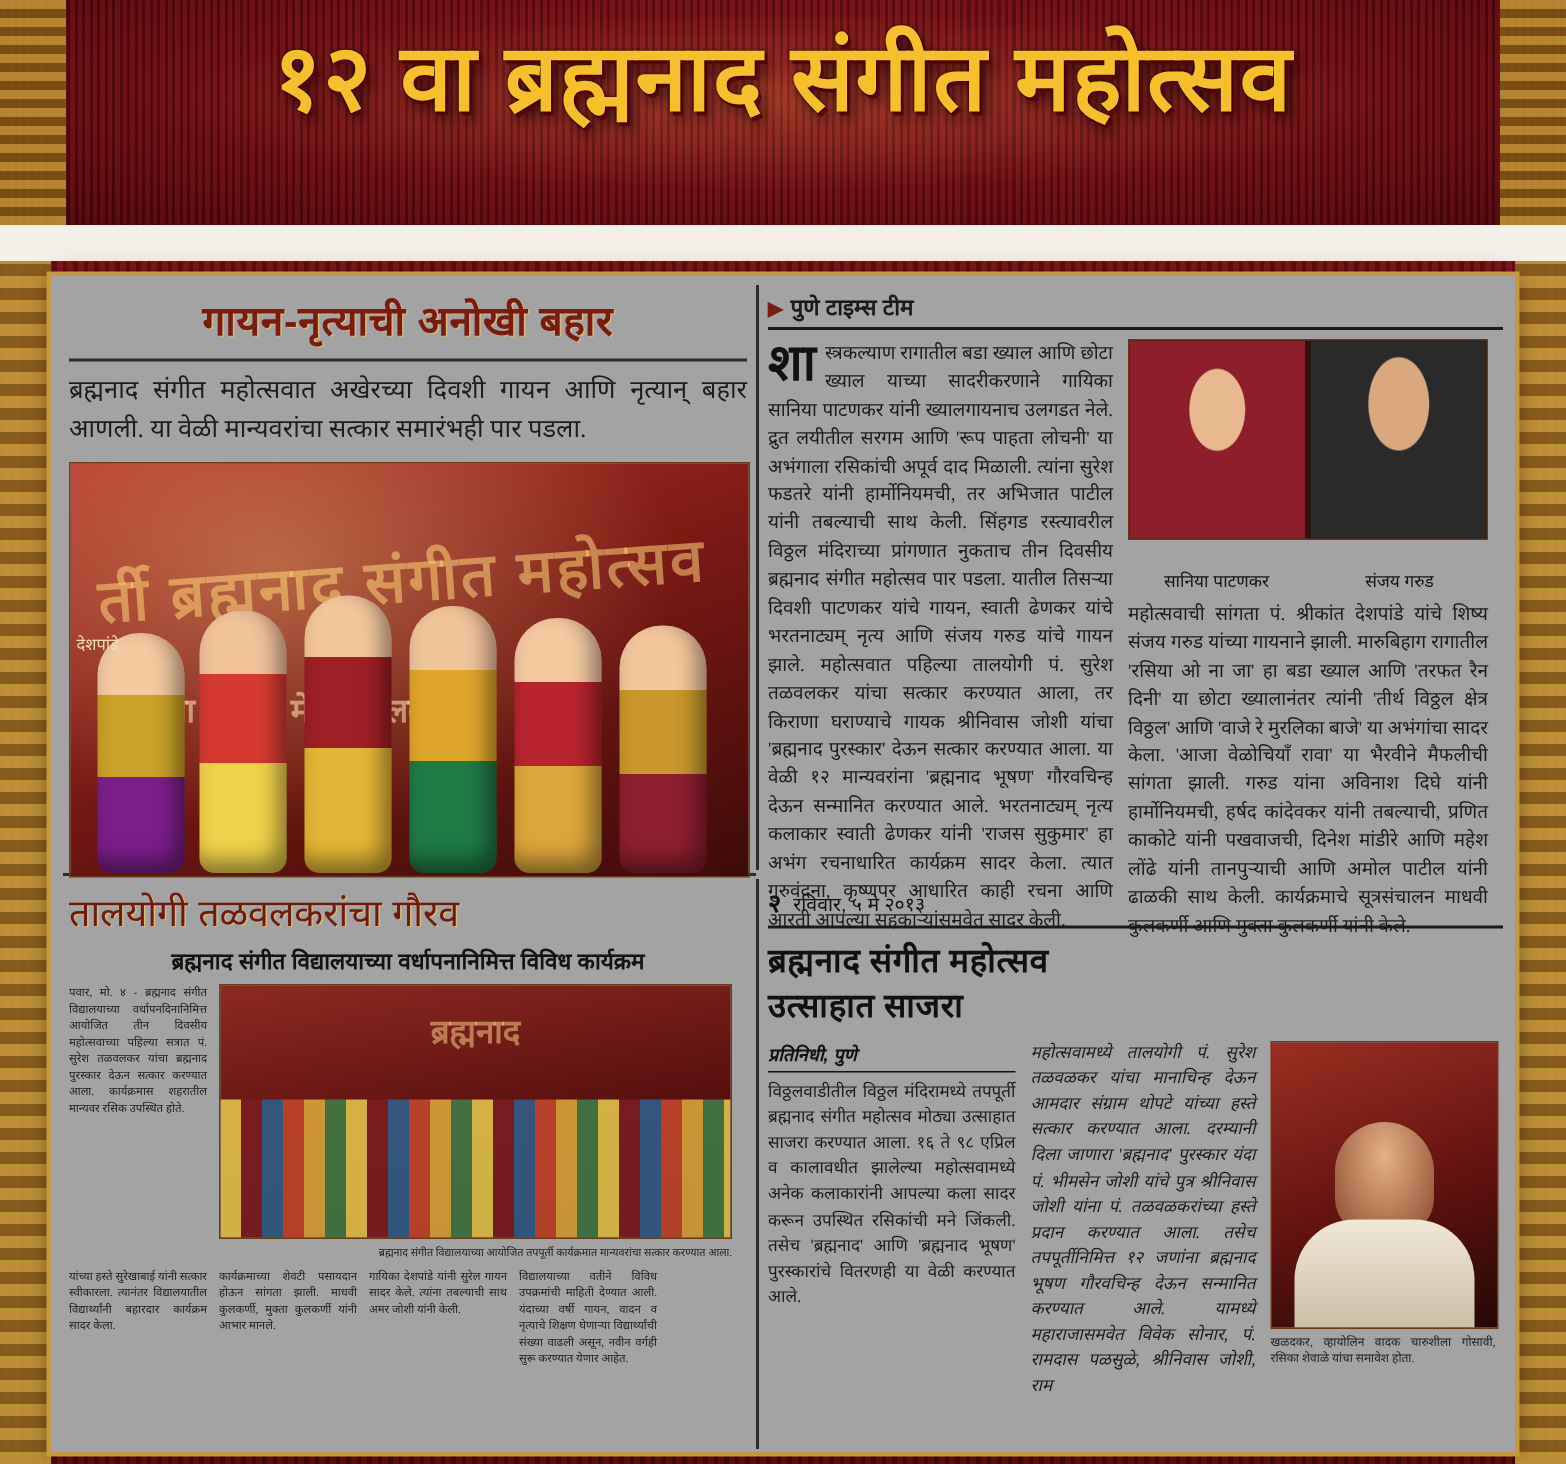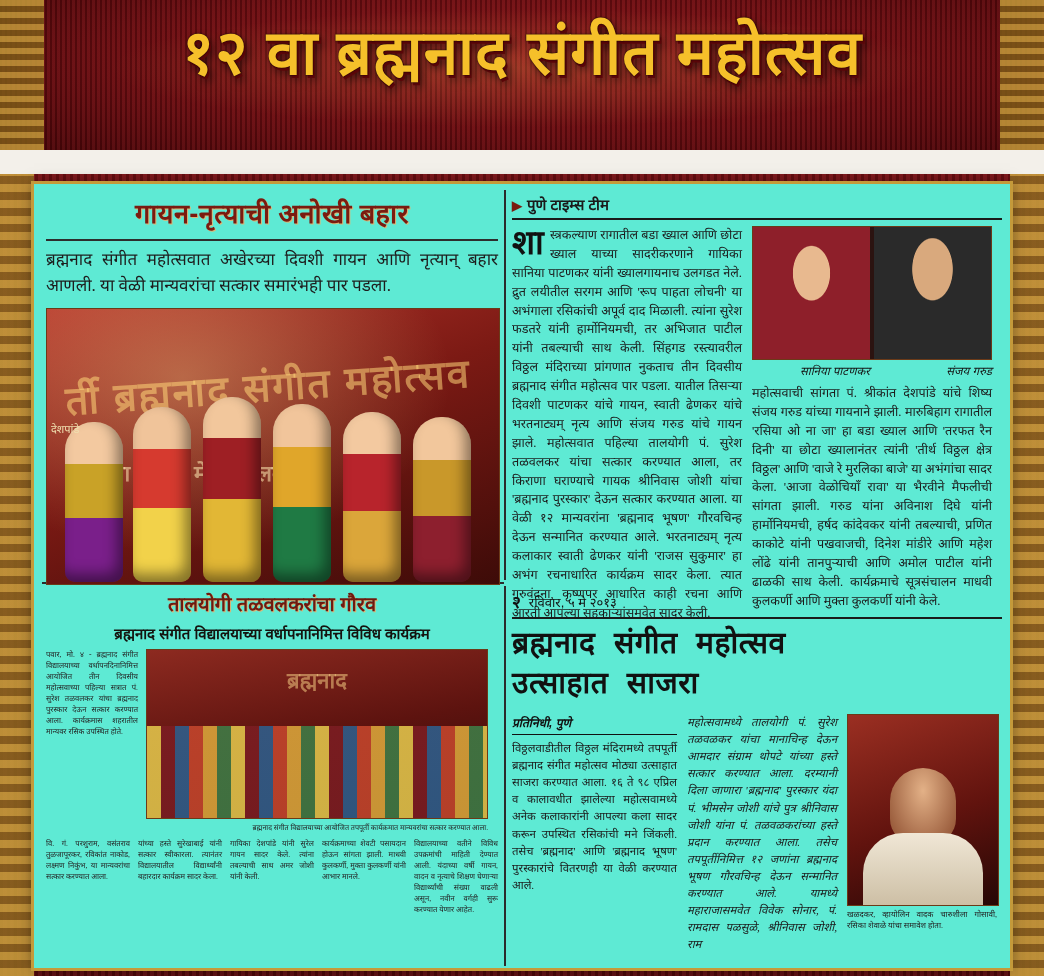--- a/index.html
+++ b/index.html
@@ -70,21 +70,21 @@
   .side-orn{
     position:absolute;top:0;bottom:0;width:34px;
     background:
       repeating-linear-gradient(0deg, #c79c3c 0 8px, #8a6420 8px 16px);
     opacity:.9;
   }
   .side-orn.l{left:0;}
   .side-orn.r{right:0;}
 
   
-  .news{position:absolute;inset:0;background:#5eead4;}
+  .news{position:absolute;inset:0;background:#a3a3a3;}
 
   
   .a1{position:absolute;left:12px;top:10px;width:452px;}
   .head1{
     font-family:"Liberation Sans", sans-serif;
     font-weight:bold;font-size:27px;color:#7a1b10;
     text-align:center;letter-spacing:.5px;
     text-shadow:1px 1px 0 #d8b97a;
     padding-bottom:4px;
   }
@@ -129,31 +129,31 @@
     float:left;font-family:"Liberation Sans",sans-serif;font-weight:bold;
     font-size:34px;line-height:28px;margin:2px 6px 0 0;color:#111;
   }
   .portraits{width:240px;}
   .pbox{
     height:132px;display:flex;gap:4px;
     background:#2b1310;border:1px solid #6b3a18;overflow:hidden;
   }
   .pcell{flex:1;position:relative;}
   .pcap{
-    display:flex;gap:4px;font-size:11.5px;text-align:right;color:#141414;
-    font-family:"Liberation Sans",sans-serif;padding-top:3px;font-style:italic;
+    display:flex;gap:4px;font-size:11.5px;text-align:center;color:#141414;
+    font-family:"Liberation Sans",sans-serif;padding-top:19px;
   }
   .pcap span{flex:1;}
   .a2text2{margin-top:6px;font-size:12.6px;line-height:1.5;color:#1b1b1b;text-align:justify;}
 
   
   .a3{position:absolute;left:12px;top:406px;width:452px;}
   .head3{
-    font-family:"Liberation Sans", sans-serif;font-weight:bold;font-size:20px;
-    color:#6f1a10;text-align:center;text-shadow:1px 1px 0 #d8b97a;
+    font-family:"Liberation Sans", sans-serif;font-weight:normal;font-size:25px;
+    color:#6f1a10;text-align:left;text-shadow:1px 1px 0 #d8b97a;
   }
   .sub3{
     font-family:"Liberation Sans", sans-serif;font-weight:bold;font-size:15px;
     color:#14140f;text-align:center;margin:6px 0 6px;
   }
   .a3row{display:flex;gap:8px;}
   .a3col{font-size:7.6px;line-height:1.45;color:#222;text-align:justify;width:92px;}
   .photo3{
     width:340px;height:168px;border:1px solid #6b3a18;position:relative;overflow:hidden;
     background:linear-gradient(170deg,#8d2a20,#5d130f 50%,#2b0806);
@@ -162,21 +162,21 @@
   .a3bottom{display:flex;gap:8px;margin-top:6px;}
 
   
   .a4{position:absolute;left:478px;top:406px;width:490px;}
   .datebar{
     display:flex;align-items:center;gap:8px;font-family:"Liberation Sans",sans-serif;
     font-size:13px;color:#111;border-bottom:2px solid #1a1a1a;padding-bottom:4px;
   }
   .datebar .num{font-size:17px;font-weight:bold;}
   .head4{
-    font-family:Liberation Mono, monospace;font-weight:bold;font-size:30px;
+    font-family:Liberation Serif, serif;font-weight:bold;font-size:22px;
     line-height:1.25;color:#111;margin-top:8px;letter-spacing:.5px;
   }
   .a4row{display:flex;gap:10px;margin-top:10px;}
   .a4left{width:165px;}
   .a4mid{width:150px;font-style:italic;}
   .a4right{width:150px;}
   .repline{
     font-family:"Liberation Sans",sans-serif;font-weight:bold;font-size:12px;
     color:#111;border-bottom:1.5px solid #111;padding-bottom:3px;margin-bottom:5px;font-style:italic;
   }
@@ -267,24 +267,23 @@
                 <div style="position:absolute;left:50%;top:14px;transform:translateX(-50%);font-family:'Liberation Sans',sans-serif;font-weight:bold;font-size:22px;color:rgba(255,220,140,.5);white-space:nowrap;">ब्रह्मनाद</div>
                 <div style="position:absolute;left:0;right:0;bottom:0;height:92px;background:
                   repeating-linear-gradient(90deg,
                    #e0c24a 0 14px,#7b1d22 14px 28px,#2f5d8a 28px 42px,#c2452c 42px 56px,#d8a33a 56px 70px,#3f7a45 70px 84px);
                   opacity:.9;"></div>
               </div>
               <div class="photo3cap">ब्रह्मनाद संगीत विद्यालयाच्या आयोजित तपपूर्ती कार्यक्रमात मान्यवरांचा सत्कार करण्यात आला.</div>
             </div>
           </div>
           <div class="a3bottom">
-            <div class="a3col">वि. गं. परशुराम, वसंतराव तुळजापूरकर, रविकांत नाकोड, लक्ष्मण निकुंभ, या मान्यवरांचा सत्कार करण्यात आला.</div>
             <div class="a3col">यांच्या हस्ते सुरेखाबाई यांनी सत्कार स्वीकारला. त्यानंतर विद्यालयातील विद्यार्थ्यांनी बहारदार कार्यक्रम सादर केला.</div>
+            <div class="a3col">कार्यक्रमाच्या शेवटी पसायदान होऊन सांगता झाली. माधवी कुलकर्णी, मुक्ता कुलकर्णी यांनी आभार मानले.</div>
             <div class="a3col">गायिका देशपांडे यांनी सुरेल गायन सादर केले. त्यांना तबल्याची साथ अमर जोशी यांनी केली.</div>
-            <div class="a3col">कार्यक्रमाच्या शेवटी पसायदान होऊन सांगता झाली. माधवी कुलकर्णी, मुक्ता कुलकर्णी यांनी आभार मानले.</div>
             <div class="a3col">विद्यालयाच्या वतीने विविध उपक्रमांची माहिती देण्यात आली. यंदाच्या वर्षी गायन, वादन व नृत्याचे शिक्षण घेणाऱ्या विद्यार्थ्यांची संख्या वाढली असून, नवीन वर्गही सुरू करण्यात येणार आहेत.</div>
           </div>
         </div>
 
         <div class="a4">
           <div class="datebar">
             <span class="num">२</span>
             <span>रविवार, ५ मे २०१३</span>
           </div>
           <div class="head4">ब्रह्मनाद संगीत महोत्सव</div>

